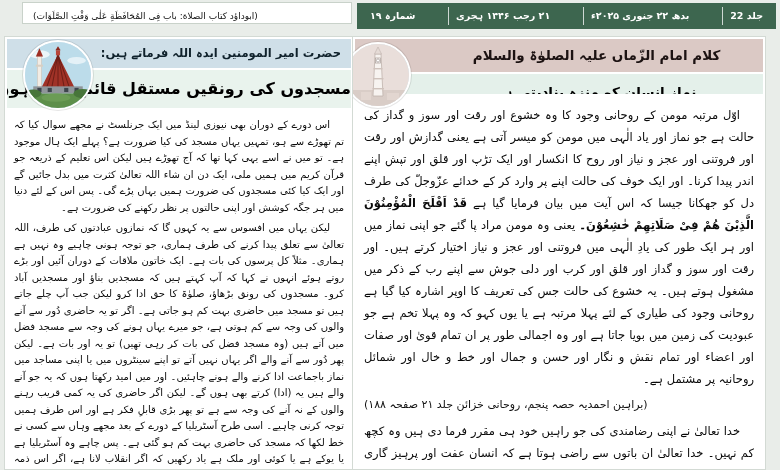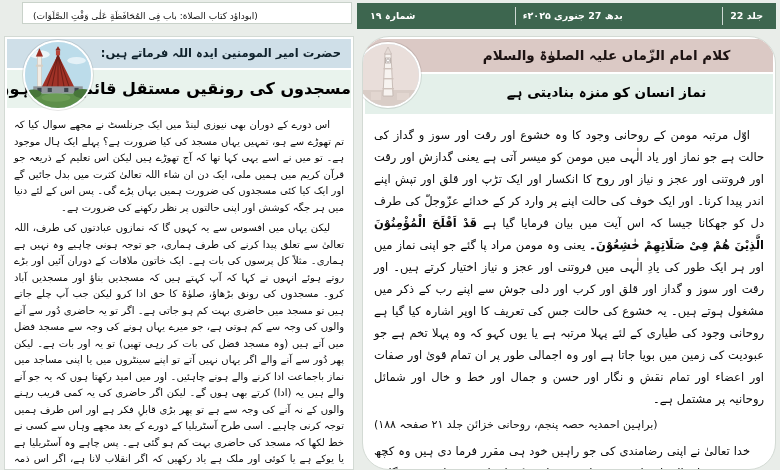--- a/index.html
+++ b/index.html
@@ -27,41 +27,41 @@
     padding:0 6px;box-sizing:border-box;white-space:nowrap;
   }
   .masthead span{padding:0 7px;line-height:18px;}
   .masthead span:not(:last-child){border-inline-end:1px solid rgba(255,255,255,.75);}
   
   .col{
     position:absolute;top:36px;height:434px;background:#ffffff;
     border:1px solid #d3dad4;box-sizing:border-box;overflow:hidden;
   }
   .col-left{left:4px;width:350px;}
-  .col-right{left:362px;width:414px;border-radius:27px;}
+  .col-right{left:352px;width:414px;}
   .bar{margin:2px;box-sizing:border-box;overflow:hidden;white-space:nowrap;}
   
   .left-kicker{
     background:#cfdfe8;height:29px;line-height:29px;
     direction:rtl;text-align:right;padding-right:10px;
     font-size:11.5px;font-weight:bold;color:#10222c;
   }
   .left-title{
     background:#e9f3ed;height:38px;line-height:38px;
     direction:rtl;text-align:center;padding-left:95px;
     font-size:16px;font-weight:bold;color:#000;
   }
   
   .right-kicker{
     background:#dbc9c5;height:33px;line-height:33px;
     direction:rtl;text-align:center;padding-left:75px;
     font-size:13.5px;font-weight:bold;color:#1c1212;
   }
   .right-title{
-    background:#e4f0ea;height:40px;line-height:36px;
+    background:#e4f0ea;height:20px;line-height:36px;
     direction:rtl;text-align:center;padding-left:75px;
     font-size:13.5px;font-weight:bold;color:#000;
   }
   
   .circle{
     position:absolute;border-radius:50%;overflow:hidden;
     border:2px solid #ffffff;box-shadow:0 0 0 1px rgba(0,0,0,.10);
     background:#cfe2ec;z-index:5;
   }
   .circle-left{left:18px;top:3px;width:66px;height:66px;}
@@ -80,21 +80,22 @@
     margin:3px 0 6px 0;text-indent:0;
   }
 </style>
 </head>
 <body>
 
 <div class="refbox urdu">(ابوداؤد کتاب الصلاة: باب فِی المُحَافَظَةِ عَلٰی وَقْتِ الصَّلَوَات)</div>
 
 <div class="masthead">
   <span>جلد 22</span>
-  <span>بدھ 27 جنوری ۲۰۲۵ء</span>
+  <span>بدھ ۲۲ جنوری ۲۰۲۵ء</span>
+  <span>۲۱ رجب ۱۴۴۶ ہجری</span>
   <span>شمارہ ۱۹</span>
 </div>
 
 <section class="col col-left">
   <div class="circle circle-left">
     <svg viewBox="0 0 64 64" aria-hidden="true">
       <rect x="0" y="0" width="64" height="64" fill="#bcdcea"></rect>
       <ellipse cx="14" cy="12" rx="10" ry="4" fill="#ffffff" opacity="0.7"></ellipse>
       <ellipse cx="50" cy="18" rx="9" ry="3.5" fill="#ffffff" opacity="0.6"></ellipse>
       <rect x="12" y="14" width="4" height="30" fill="#f2ece4" stroke="#c9beb2" stroke-width="0.5"></rect>

